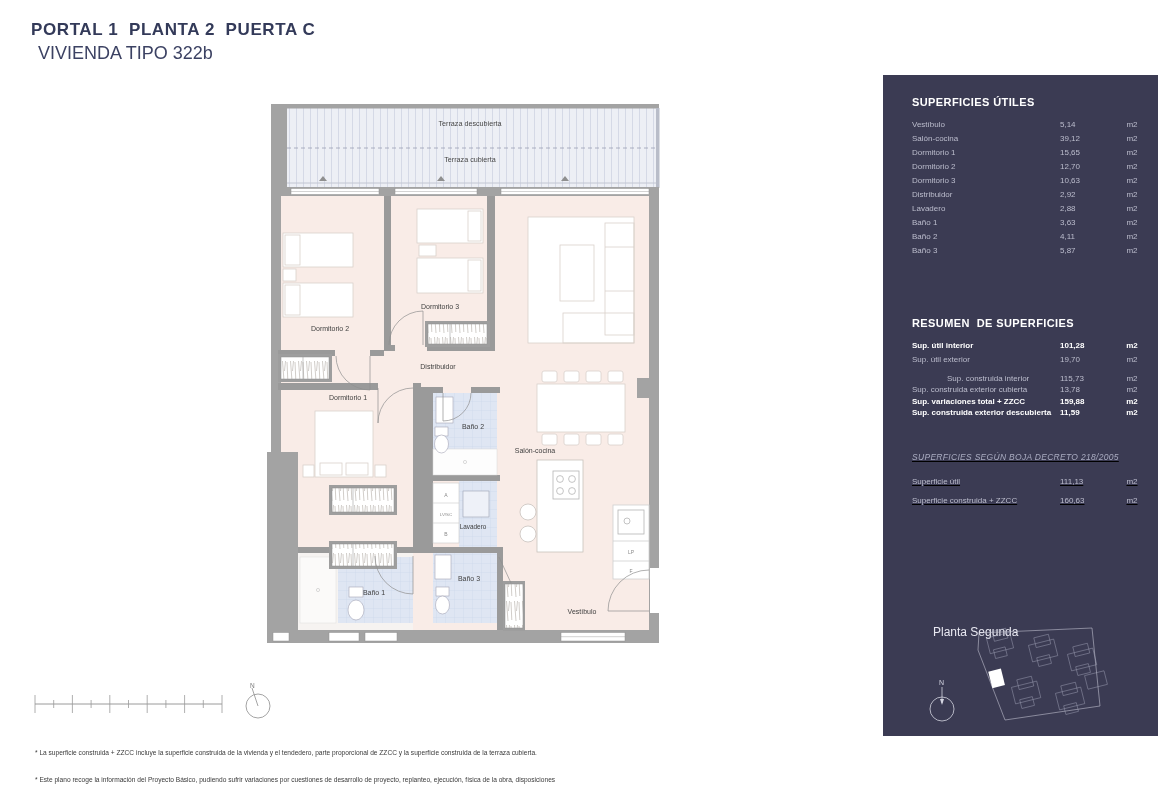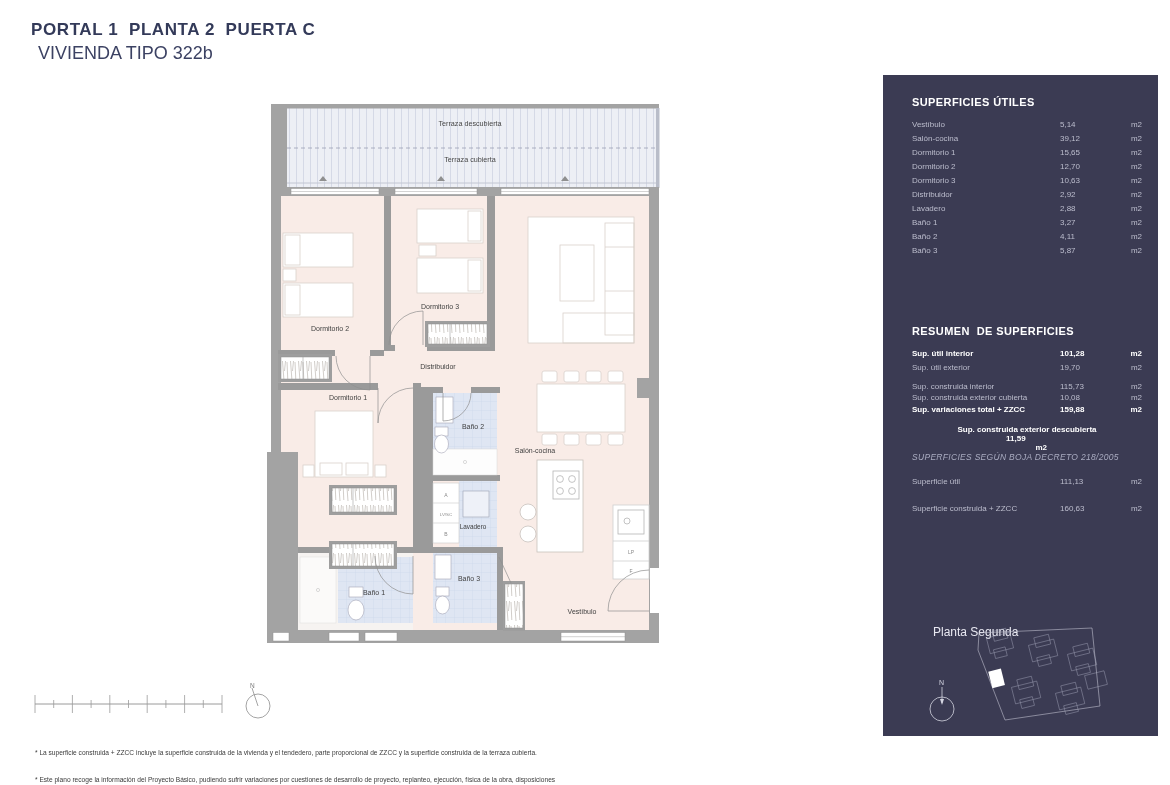--- a/index.html
+++ b/index.html
@@ -13,26 +13,26 @@
 
   
   .panel{position:absolute;left:883px;top:75px;width:275px;height:661px;background:#3b3b53;}
   .sec{position:absolute;left:29px;right:16px;}
   .sec-title{font-size:11px;font-weight:bold;color:#ffffff;letter-spacing:.4px;white-space:pre;}
   .sec-title.it{font-style:italic;font-weight:normal;font-size:8.5px;color:#a9abc0;letter-spacing:.3px;}
   .rows{margin-top:9px;}
   .prow{display:flex;align-items:center;height:14.1px;font-size:8px;color:#bcbdcd;}
   .prow .lbl{flex:1;text-align:left;}
   .prow .val{width:42px;text-align:left;}
-  .prow .unit{width:20px;text-align:right;padding-left:20px;}
+  .prow .unit{width:20px;text-align:center;padding-left:20px;}
   .prow.b{color:#ffffff;font-weight:bold;}
   .prow.h11{height:11.2px;}
-  .prow.mt6{margin-top:7px;}
-  .prow.mt10{margin-top:10px;flex-direction:column;}
-  .prow.mt12{margin-top:13px;}
+  .prow.mt6{margin-top:7px;margin-left:35px;}
+  .prow.mt10{margin-top:0;}
+  .prow.mt12{margin-top:5px;}
   .planta-label{position:absolute;left:50px;top:550px;font-size:12px;color:#e9e9f2;}
   .siteplan{position:absolute;left:55px;top:543px;}
   .panel-compass{position:absolute;left:38px;top:596px;}
 
   
   .footnotes{position:absolute;left:35px;top:729px;font-size:6.6px;color:#3a3a3a;line-height:9.3px;white-space:pre;}
 
   .plan-svg{position:absolute;left:265px;top:95px;}
   .scalebar-svg{position:absolute;left:25px;top:680px;}
 </style>
@@ -314,73 +314,73 @@
           <span class="val">2,92</span>
           <span class="unit">m2</span>
         </div>
       <div class="prow">
           <span class="lbl">Lavadero</span>
           <span class="val">2,88</span>
           <span class="unit">m2</span>
         </div>
       <div class="prow">
           <span class="lbl">Baño 1</span>
-          <span class="val">3,27</span>
+          <span class="val">3,63</span>
           <span class="unit">m2</span>
         </div>
       <div class="prow">
           <span class="lbl">Baño 2</span>
           <span class="val">4,11</span>
           <span class="unit">m2</span>
         </div>
       <div class="prow">
           <span class="lbl">Baño 3</span>
           <span class="val">5,87</span>
           <span class="unit">m2</span>
         </div>
     </div>
   </div>
 
-  <div class="sec" style="top:250px;">
+  <div class="sec" style="top:242px;">
     <div class="sec-title">RESUMEN  DE SUPERFICIES</div>
     <div class="rows">
       <div class="prow b">
           <span class="lbl">Sup. útil interior</span>
           <span class="val">101,28</span>
           <span class="unit">m2</span>
         </div>
       <div class="prow">
           <span class="lbl">Sup. útil exterior</span>
           <span class="val">19,70</span>
           <span class="unit">m2</span>
         </div>
       <div class="prow h11 mt6">
           <span class="lbl">Sup. construida interior</span>
           <span class="val">115,73</span>
           <span class="unit">m2</span>
         </div>
       <div class="prow h11">
           <span class="lbl">Sup. construida exterior cubierta</span>
-          <span class="val">10,08</span>
+          <span class="val">13,78</span>
           <span class="unit">m2</span>
         </div>
       <div class="prow h11 b">
           <span class="lbl">Sup. variaciones total + ZZCC</span>
           <span class="val">159,88</span>
           <span class="unit">m2</span>
         </div>
       <div class="prow h11 b mt10">
           <span class="lbl">Sup. construida exterior descubierta</span>
           <span class="val">11,59</span>
           <span class="unit">m2</span>
         </div>
     </div>
   </div>
 
-  <div class="sec" style="top:377px;">
+  <div class="sec" style="top:377px;text-decoration:underline;">
     <div class="sec-title it">SUPERFICIES SEGÚN BOJA DECRETO 218/2005</div>
     <div class="rows" style="margin-top:12px;">
       <div class="prow">
           <span class="lbl">Superficie útil</span>
           <span class="val">111,13</span>
           <span class="unit">m2</span>
         </div>
       <div class="prow mt12">
           <span class="lbl">Superficie construida + ZZCC</span>
           <span class="val">160,63</span>

